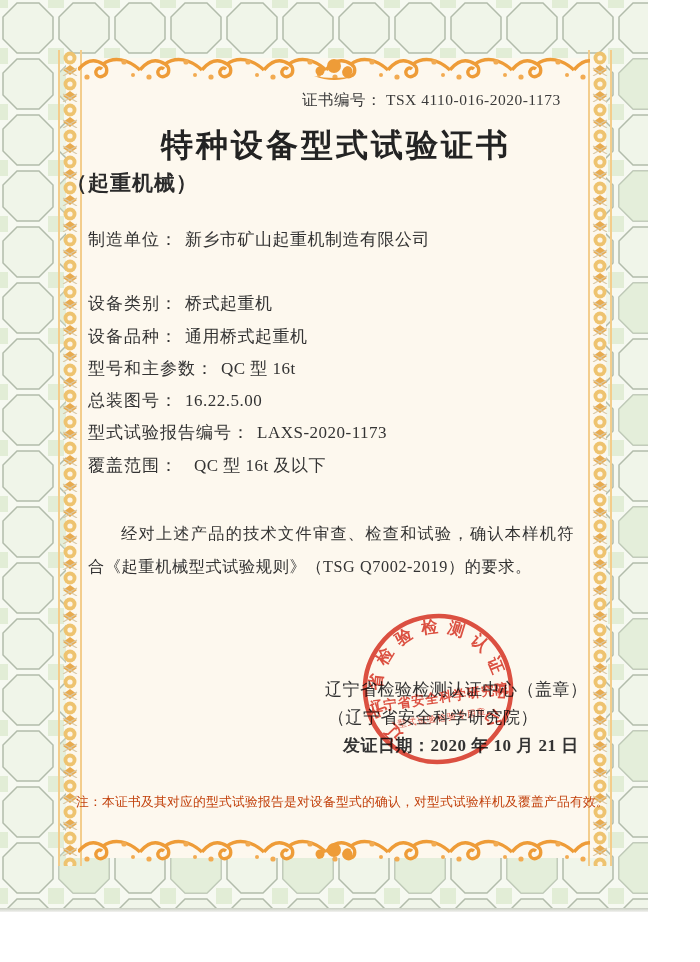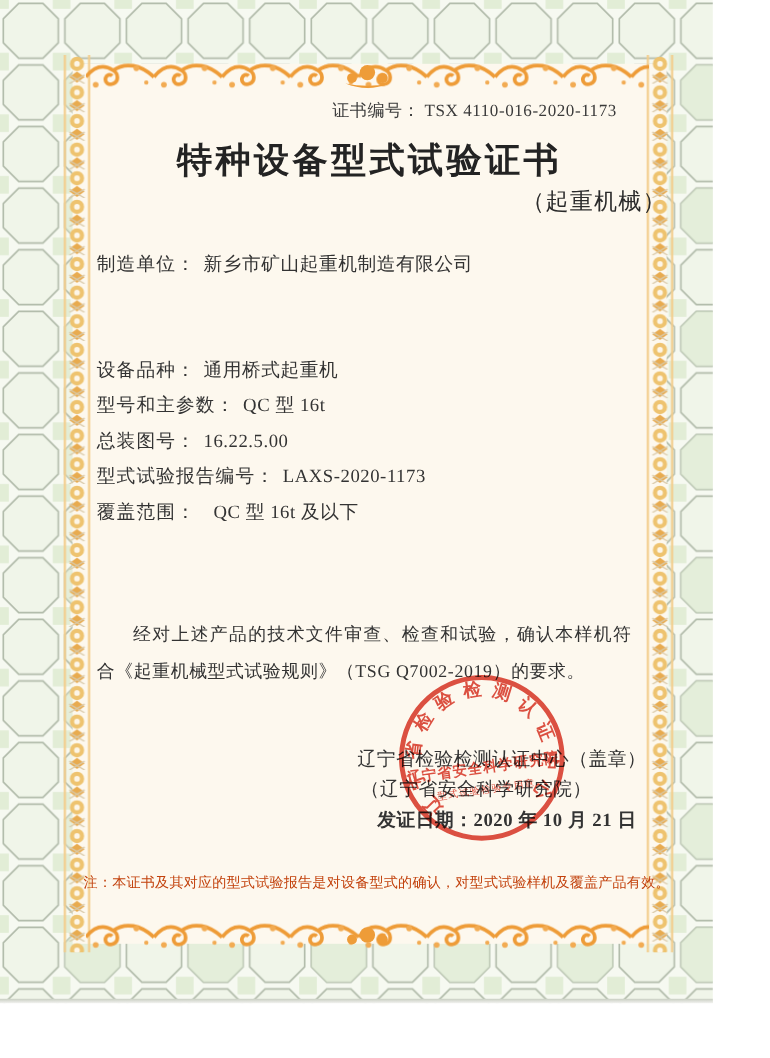--- a/index.html
+++ b/index.html
@@ -18,31 +18,31 @@
   .edge-shadow-bottom { position:absolute; left:0; top:908px; width:682px; height:4px;
     background:linear-gradient(to bottom,#c9cec2,#f2f2f0); }
   .border-strip { position:absolute; }
   .cert-number { position:absolute; left:302px; top:90px; font-size:15.5px; color:#3a3a3a; letter-spacing:0.5px; }
   .cert-number span { margin-right:4px; }
   .cert-title {
     position:absolute; left:66px; top:124px; width:540px; text-align:center;
     font-size:32px; font-weight:bold; color:#232323; letter-spacing:3px;
   }
   .cert-subtitle {
-    position:absolute; left:66px; top:169px; width:540px; text-align:right;
-    font-size:21px; font-weight:normal; color:#2b2b2b; letter-spacing:1px;
+    position:absolute; left:66px; top:169px; width:540px; text-align:left;
+    font-size:21px; font-weight:bold; color:#2b2b2b; letter-spacing:1px;
   }
   .field-row { position:absolute; left:88px; font-size:17px; color:#333333; white-space:nowrap; }
   .f-label { letter-spacing:1px; }
   .f-value { margin-left:7px; letter-spacing:0.5px; }
   .f-value.wide-gap { margin-left:16px; }
   .statement {
     position:absolute; left:88px; top:518px; width:486px;
     font-size:16.2px; line-height:33px; color:#333333;
-    text-indent:33px; letter-spacing:0.6px; text-align:justify;margin-top:43px;
+    text-indent:33px; letter-spacing:0.6px; text-align:justify;
   }
   .issuer-line { position:absolute; font-size:17px; color:#333333; white-space:nowrap; letter-spacing:0.5px; }
   .issuer-1 { left:325px; top:678px; }
   .issuer-2 { left:328px; top:706px; }
   .issue-date { left:343px; top:734px;font-weight:bold; }
   .note {
     position:absolute; left:76px; top:794px; width:530px;
     font-size:12.8px; color:#c2410c; white-space:nowrap; letter-spacing:0.2px;
   }
   .stamp {
@@ -149,20 +149,23 @@
 
   <div class="cert-number">
     <span>证书编号：</span><span>TSX 4110-016-2020-1173</span>
   </div>
 
   <div class="cert-title">特种设备型式试验证书</div>
   <div class="cert-subtitle">（起重机械）</div>
 
   <div class="field-row" style="top:228px">
     <span class="f-label">制造单位：</span><span class="f-value">新乡市矿山起重机制造有限公司</span>
+  </div>
+  <div class="field-row" style="top:292px">
+    <span class="f-label">设备类别：</span><span class="f-value">桥式起重机</span>
   </div>
   <div class="field-row" style="top:325px">
     <span class="f-label">设备品种：</span><span class="f-value">通用桥式起重机</span>
   </div>
   <div class="field-row" style="top:357px">
     <span class="f-label">型号和主参数：</span><span class="f-value">QC 型 16t</span>
   </div>
   <div class="field-row" style="top:389px">
     <span class="f-label">总装图号：</span><span class="f-value">16.22.5.00</span>
   </div>

